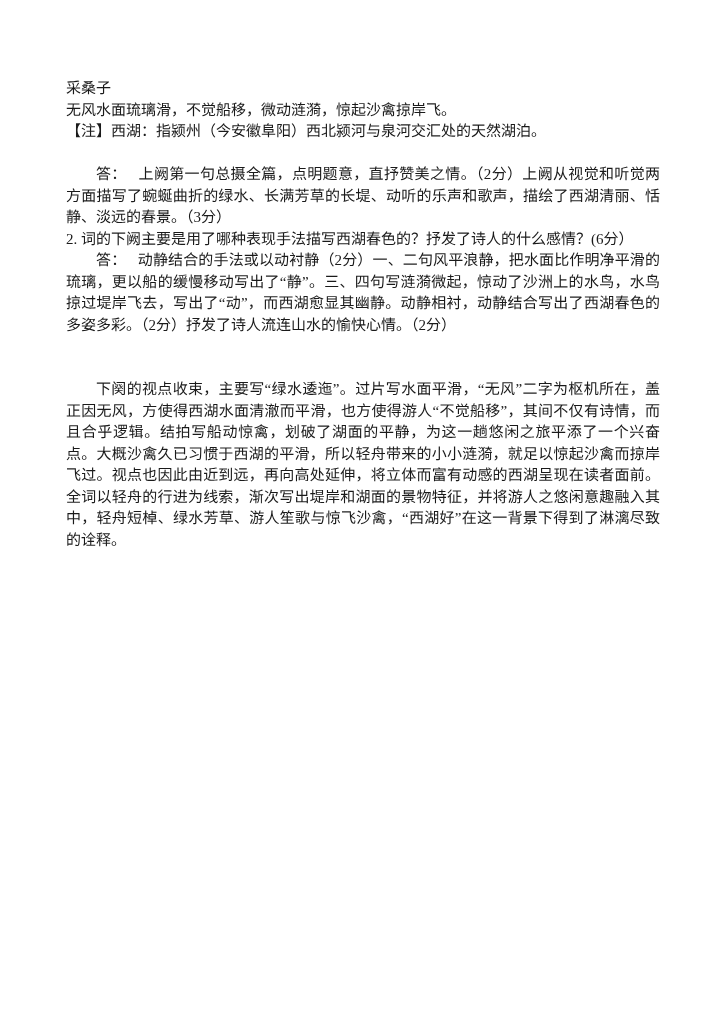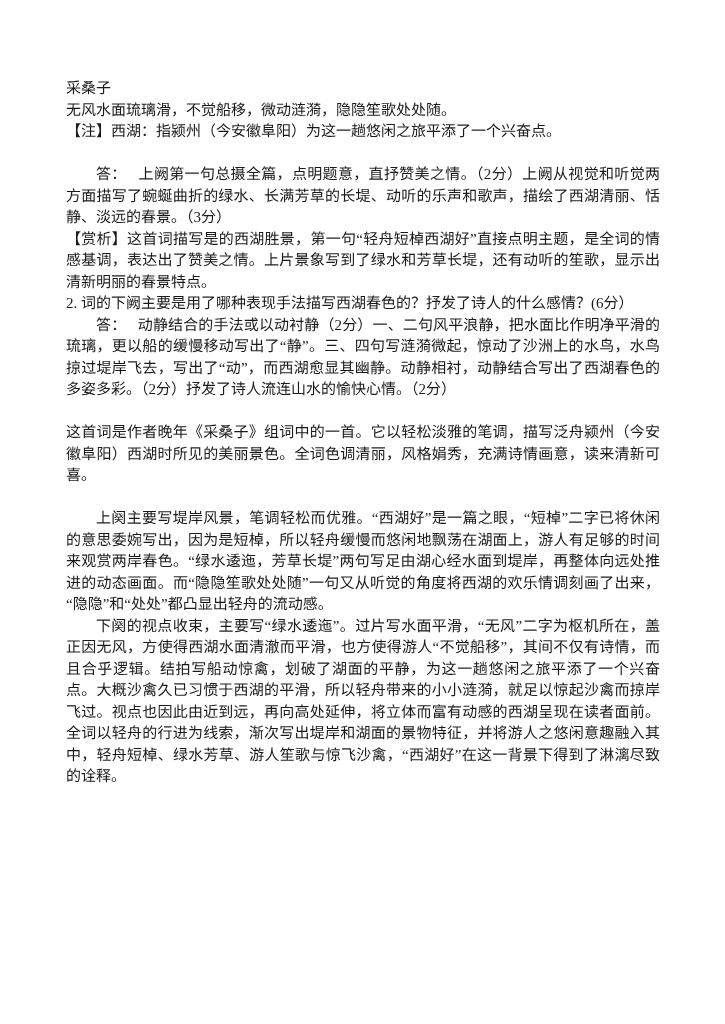--- a/index.html
+++ b/index.html
@@ -33,33 +33,30 @@
   .spacer {
     height: 21.5px;
   }
 </style>
 </head>
 <body>
 
 <div class="page">
 
   <p>采桑子</p>
-  <p>无风水面琉璃滑，不觉船移，微动涟漪，隐隐笙歌处处随。</p>
-  <p>【注】西湖：指颍州（今安徽阜阳）为这一趟悠闲之旅平添了一个兴奋点。</p>
+  <p>无风水面琉璃滑，不觉船移，微动涟漪，惊起沙禽掠岸飞。</p>
+  <p>【注】西湖：指颍州（今安徽阜阳）西北颍河与泉河交汇处的天然湖泊。</p>
 
   <div class="spacer"></div>
 
   <p class="indent">答：　 上阙第一句总摄全篇，点明题意，直抒赞美之情。（2分）上阙从视觉和听觉两方面描写了蜿蜒曲折的绿水、长满芳草的长堤、动听的乐声和歌声，描绘了西湖清丽、恬静、淡远的春景。（3分）</p>
-  <p>【赏析】这首词描写是的西湖胜景，第一句“轻舟短棹西湖好”直接点明主题，是全词的情感基调，表达出了赞美之情。上片景象写到了绿水和芳草长堤，还有动听的笙歌，显示出清新明丽的春景特点。</p>
 
   <p>2. 词的下阙主要是用了哪种表现手法描写西湖春色的？抒发了诗人的什么感情？(6分）</p>
   <p class="indent">答：　 动静结合的手法或以动衬静（2分）一、二句风平浪静，把水面比作明净平滑的琉璃，更以船的缓慢移动写出了“静”。三、四句写涟漪微起，惊动了沙洲上的水鸟，水鸟掠过堤岸飞去，写出了“动”，而西湖愈显其幽静。动静相衬，动静结合写出了西湖春色的多姿多彩。（2分）抒发了诗人流连山水的愉快心情。（2分）</p>
 
   <div class="spacer"></div>
 
-  <p>这首词是作者晚年《采桑子》组词中的一首。它以轻松淡雅的笔调，描写泛舟颍州（今安徽阜阳）西湖时所见的美丽景色。全词色调清丽，风格娟秀，充满诗情画意，读来清新可喜。</p>
 
   <div class="spacer"></div>
 
-  <p class="indent">上阕主要写堤岸风景，笔调轻松而优雅。“西湖好”是一篇之眼，“短棹”二字已将休闲的意思委婉写出，因为是短棹，所以轻舟缓慢而悠闲地飘荡在湖面上，游人有足够的时间来观赏两岸春色。“绿水逶迤，芳草长堤”两句写足由湖心经水面到堤岸，再整体向远处推进的动态画面。而“隐隐笙歌处处随”一句又从听觉的角度将西湖的欢乐情调刻画了出来，“隐隐”和“处处”都凸显出轻舟的流动感。</p>
   <p class="indent">下阕的视点收束，主要写“绿水逶迤”。过片写水面平滑，“无风”二字为枢机所在，盖正因无风，方使得西湖水面清澈而平滑，也方使得游人“不觉船移”，其间不仅有诗情，而且合乎逻辑。结拍写船动惊禽，划破了湖面的平静，为这一趟悠闲之旅平添了一个兴奋点。大概沙禽久已习惯于西湖的平滑，所以轻舟带来的小小涟漪，就足以惊起沙禽而掠岸飞过。视点也因此由近到远，再向高处延伸，将立体而富有动感的西湖呈现在读者面前。全词以轻舟的行进为线索，渐次写出堤岸和湖面的景物特征，并将游人之悠闲意趣融入其中，轻舟短棹、绿水芳草、游人笙歌与惊飞沙禽，“西湖好”在这一背景下得到了淋漓尽致的诠释。</p>
 
 </div>
 
 </body></html>

